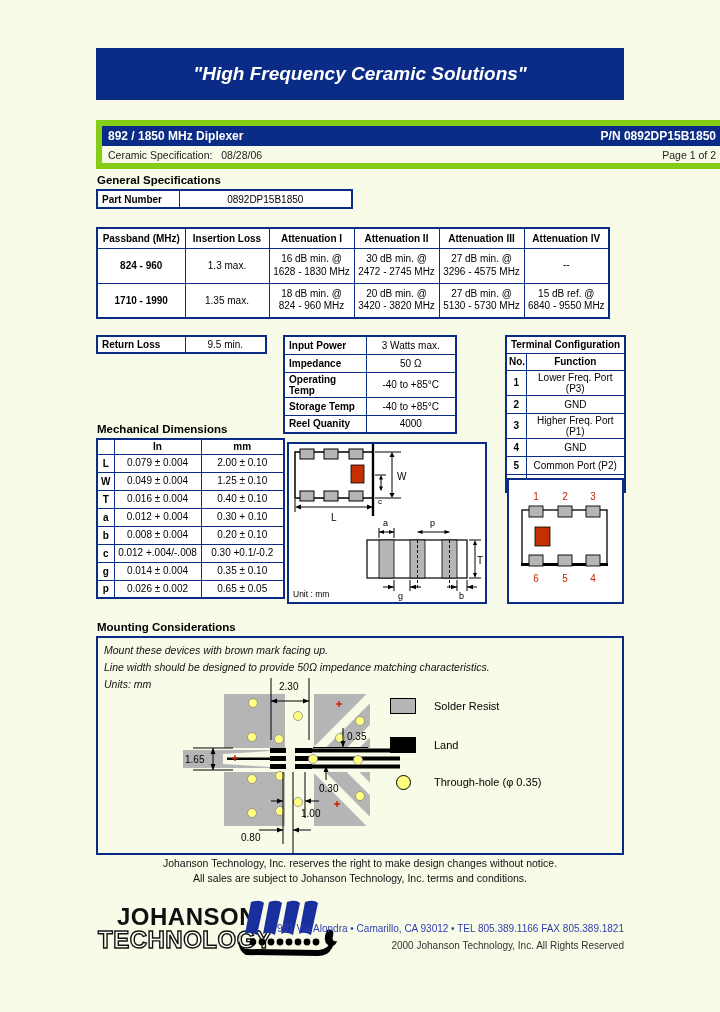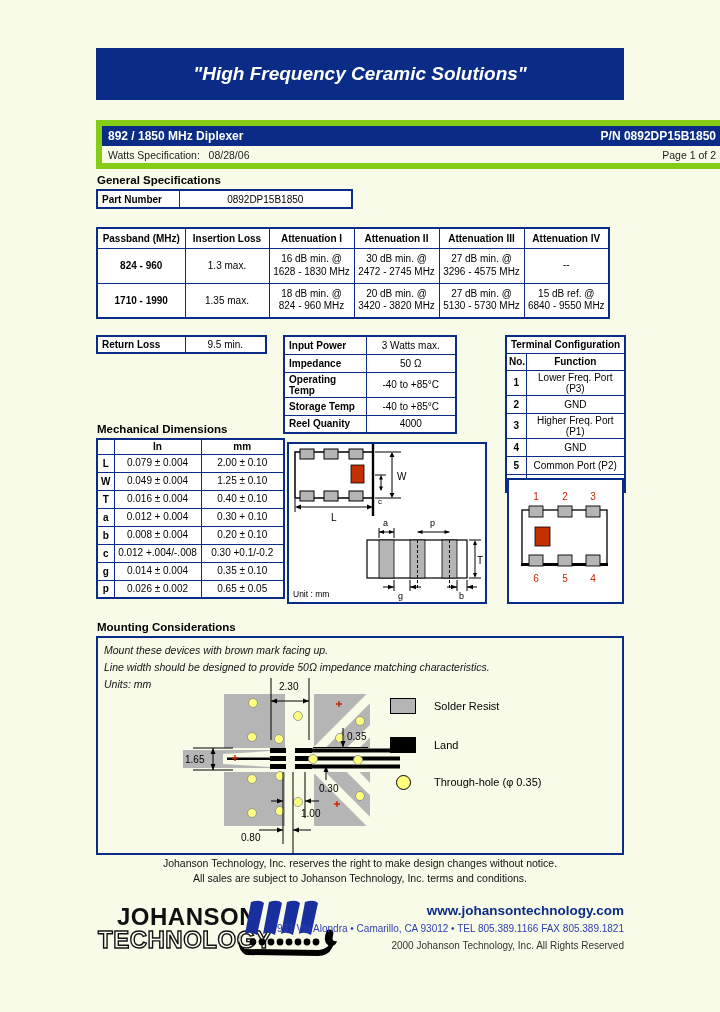--- a/index.html
+++ b/index.html
@@ -53,21 +53,21 @@
     <span>"High Frequency Ceramic Solutions"</span>
   </div>
 
   <div class="abs titlebar">
     <div class="row1">
       <span>892 / 1850 MHz Diplexer</span>
       <span>P/N 0892DP15B1850</span>
     </div>
     <div class="row2">
       <span>
-        <span>Watts Specification:</span>&nbsp;&nbsp;
+        <span>Ceramic Specification:</span>&nbsp;&nbsp;
         <span>08/28/06</span>
       </span>
       <span>Page 1 of 2</span>
     </div>
   </div>
 
   <div class="abs heading" style="left:97px; top:174px;">General Specifications</div>
   <table class="t abs" style="left:96px; top:189px; width:255px;">
     <colgroup>
         <col style="width:82px;">
@@ -494,17 +494,16 @@
         <circle cx="34" cy="42" r="3.4"></circle>
       <circle cx="43" cy="42" r="3.4"></circle>
         <circle cx="52" cy="42" r="3.4"></circle>
         <circle cx="61" cy="42" r="3.4"></circle>
       <circle cx="70" cy="42" r="3.4"></circle>
         <circle cx="79" cy="42" r="3.4"></circle>
     </g>
     <path d="M90,30 q8,-2 6,6 q-2,6 4,5 q-2,7 -9,4 q-6,-4 -1,-15 z" fill="#000"></path>
   </svg>
 
-  <a class="abs website" style="top:903px; right:96px;">www.johansontechnology.com</a>
   <div class="abs address" style="top:923px; right:96px;">931 Via Alondra • Camarillo, CA 93012 • TEL 805.389.1166 FAX 805.389.1821</div>
   <div class="abs copyright" style="top:940px; right:96px;">2000 Johanson Technology, Inc.  All Rights Reserved</div>
 
 </div>
 
 </body></html>

